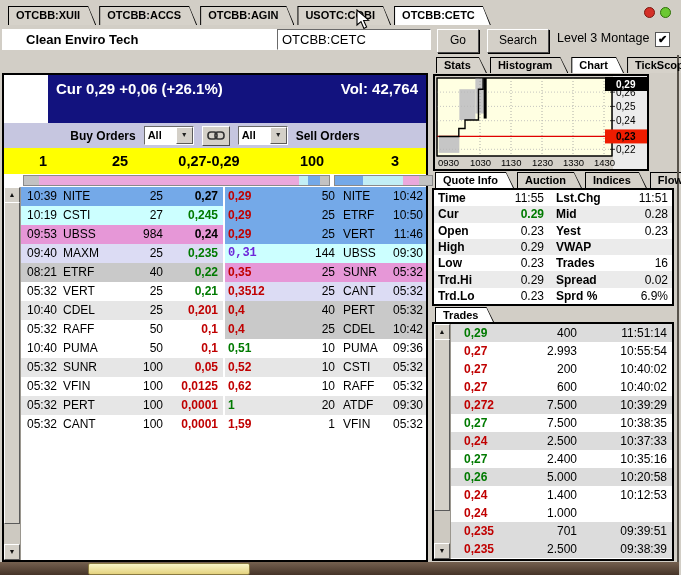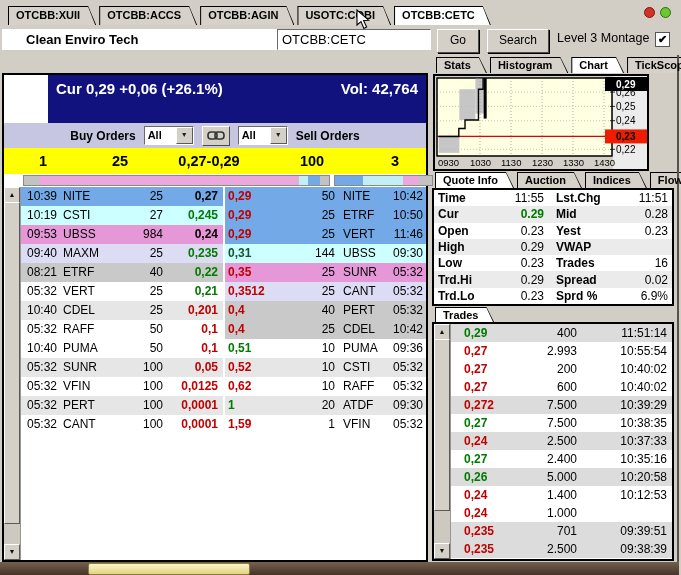--- a/index.html
+++ b/index.html
@@ -228,21 +228,21 @@
             </div>
           </div>
           <div class="brow">
             <div class="bhalf" style="background: rgb(220, 220, 244);">
               <span class="c-time">09:40</span>
               <span class="c-mm">MAXM</span>
               <span class="c-size">25</span>
               <span class="c-price" style="color: rgb(0, 122, 0);">0,235</span>
             </div>
             <div class="shalf" style="background: rgb(204, 255, 255);">
-              <span class="s-price" style="color: #14532d;">0,31</span>
+              <span class="s-price" style="color: #6d28d9; font-family: Liberation Mono, monospace;">0,31</span>
               <span class="s-size">144</span>
               <span class="s-mm">UBSS</span>
               <span class="s-time">09:30</span>
             </div>
           </div>
           <div class="brow">
             <div class="bhalf" style="background: rgb(201, 201, 201);">
               <span class="c-time">08:21</span>
               <span class="c-mm">ETRF</span>
               <span class="c-size">40</span>

